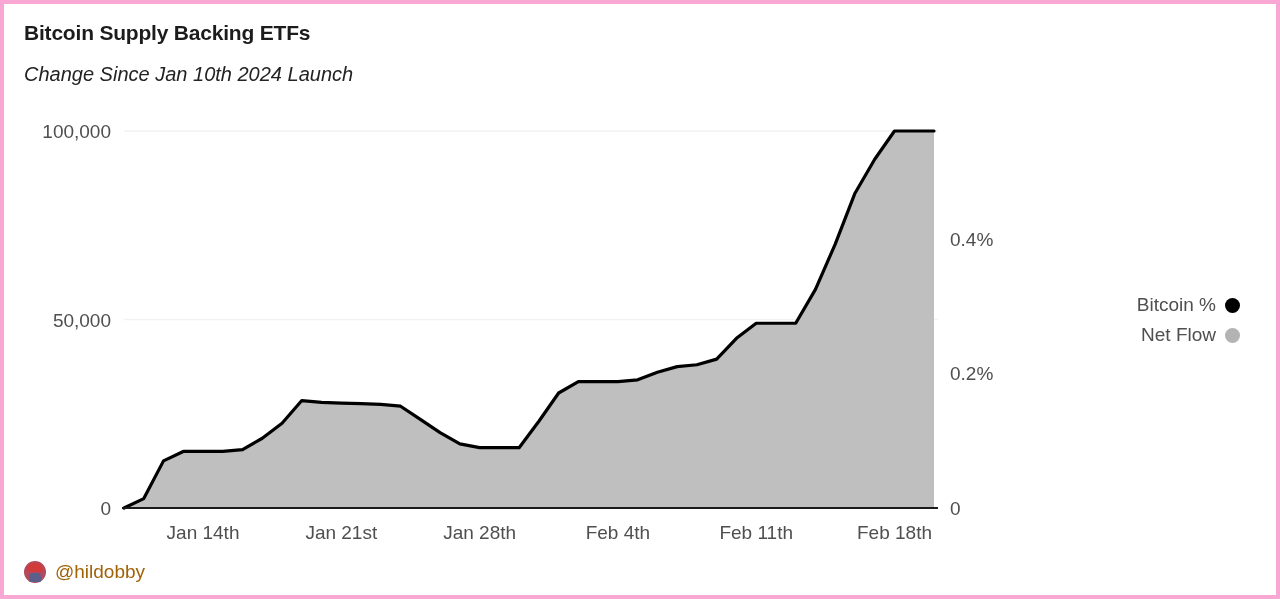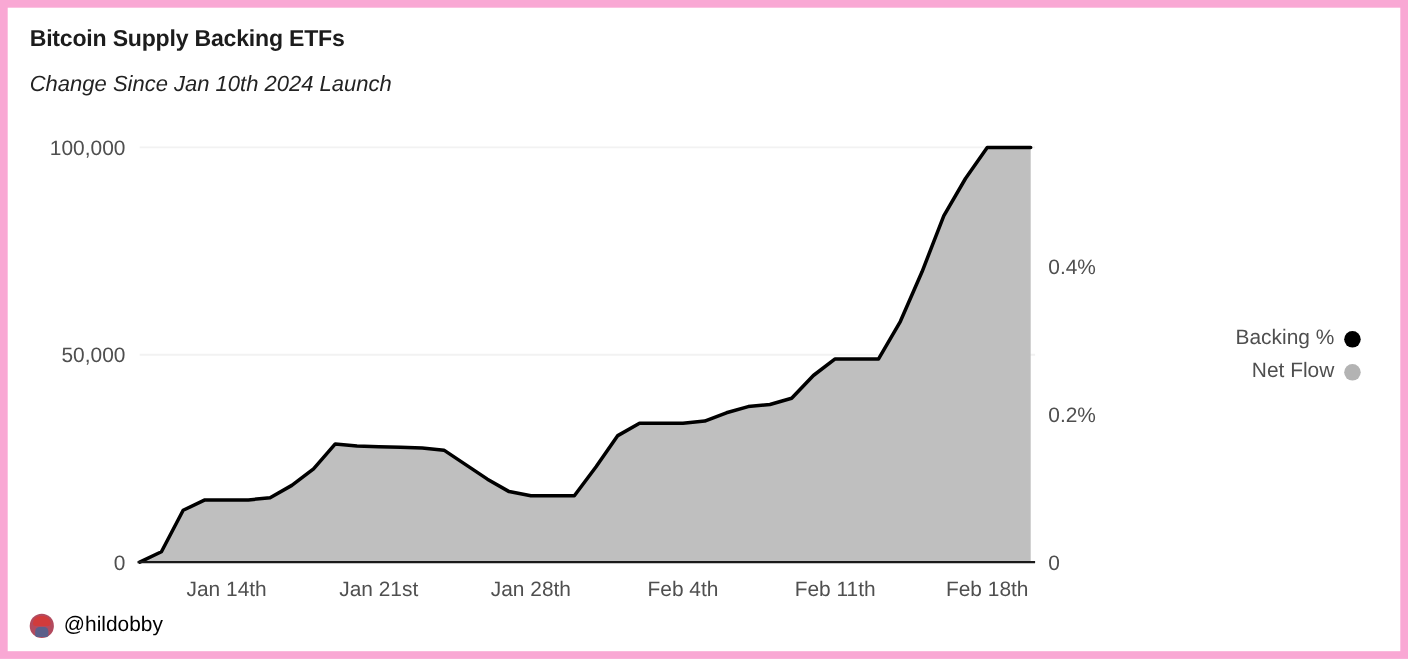--- a/index.html
+++ b/index.html
@@ -11,21 +11,21 @@
     width: 1280px;
     height: 599px;
     font-family: "Liberation Sans", sans-serif;
     overflow: hidden;
   }
   #frame {
     position: relative;
     width: 1280px;
     height: 599px;
     box-sizing: border-box;
-    border: 7px solid #f9a8d4;
+    border: 4px solid #f9a8d4;
     background: #ffffff;
   }
   #titles {
     position: absolute;
     left: 20px;
     top: 16px;
     width: 700px;
   }
   #chart-title {
     font-size: 21px;
@@ -123,21 +123,21 @@
     position: absolute;
     left: 5px;
     bottom: 1px;
     width: 12px;
     height: 9px;
     border-radius: 4px 4px 0 0;
     background: #5c5f8a;
   }
   #credit-handle {
     font-size: 19px;
-    color: #000000;
+    color: #a16207;
   }
 </style>
 </head>
 <body>
 
 <div id="frame">
 
   <div id="titles">
     <div id="chart-title">Bitcoin Supply Backing ETFs</div>
     <div id="chart-subtitle">Change Since Jan 10th 2024 Launch</div>
@@ -168,21 +168,21 @@
           <text class="axis-label tick-x" x="475.609756097561" y="535">Jan 28th</text>
           <text class="axis-label tick-x" x="613.9024390243902" y="535">Feb 4th</text>
           <text class="axis-label tick-x" x="752.1951219512196" y="535">Feb 11th</text>
           <text class="axis-label tick-x" x="890.4878048780488" y="535">Feb 18th</text>
         </g>
     </svg>
   </div>
 
   <div id="legend">
     <div class="legend-row">
-      <span class="legend-label">Backing %</span>
+      <span class="legend-label">Bitcoin %</span>
       <span class="legend-dot" style="background:#000000"></span>
     </div>
     <div class="legend-row">
       <span class="legend-label">Net Flow</span>
       <span class="legend-dot" style="background:#b3b3b3"></span>
     </div>
   </div>
 
   <div id="credit">
     <span id="credit-avatar"></span>

